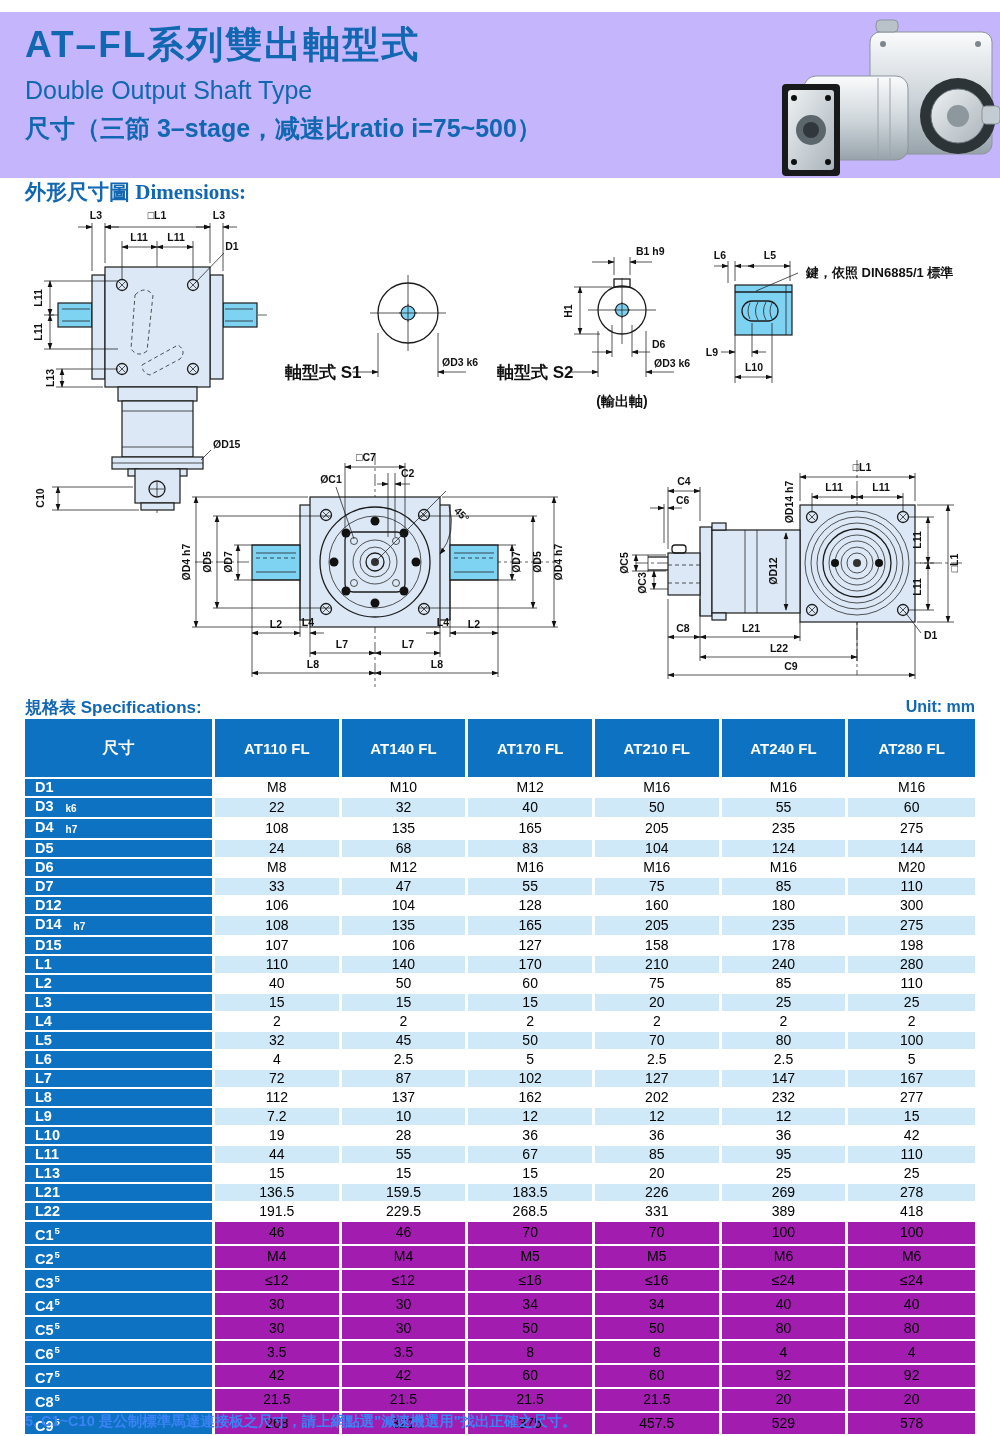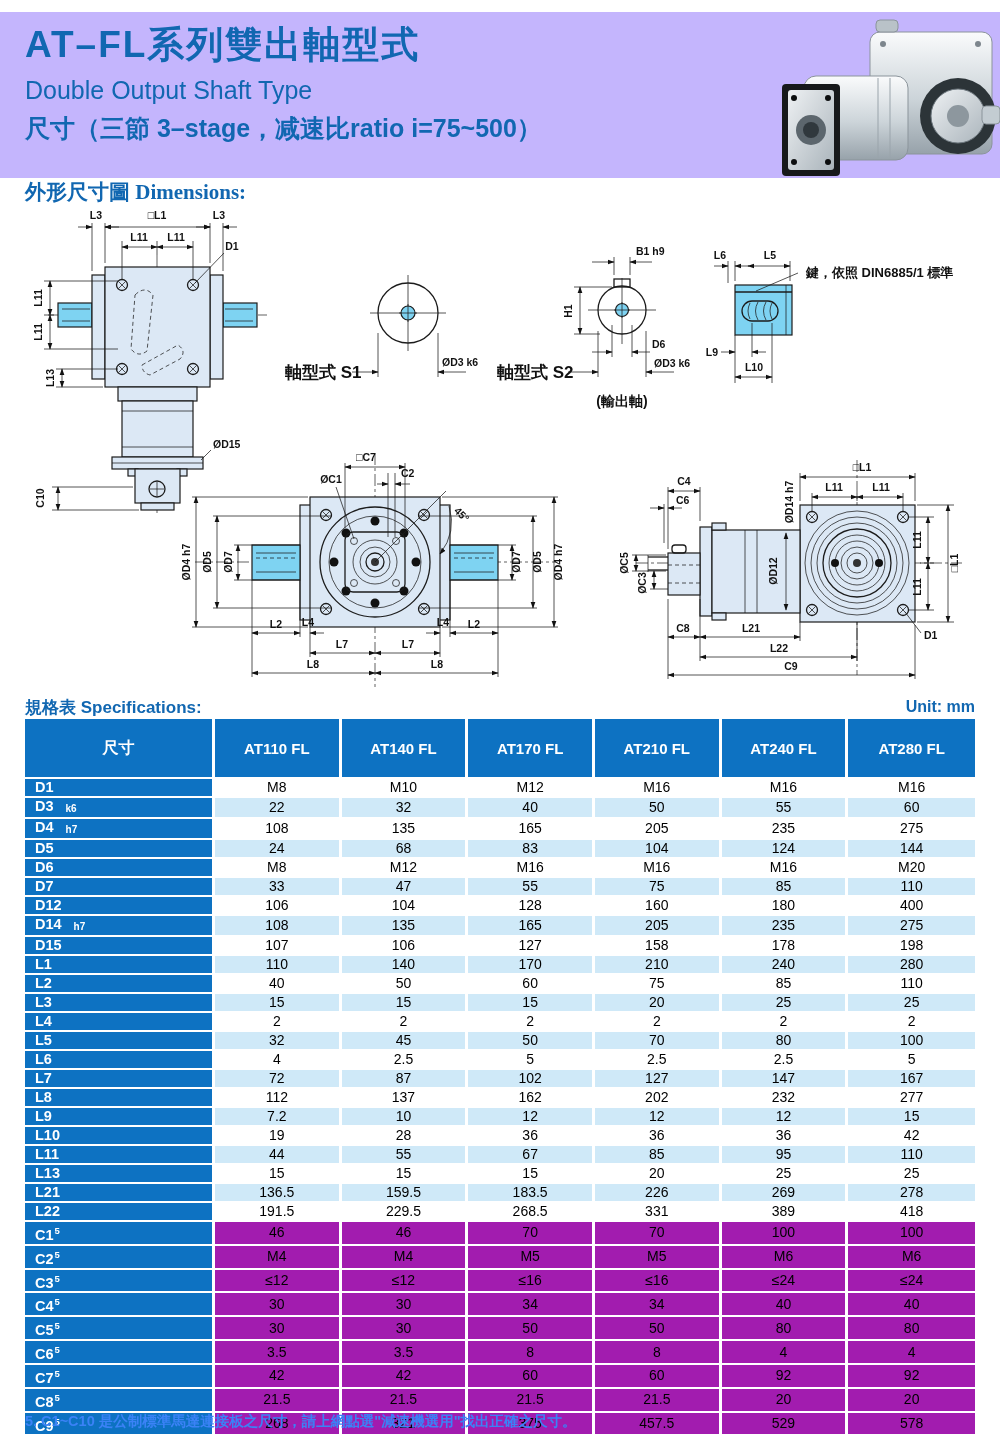--- a/index.html
+++ b/index.html
@@ -525,21 +525,21 @@
             <td>85</td>
             <td>110</td>
           </tr>
           <tr class="plain">
             <th><span>D12</span></th>
             <td>106</td>
             <td>104</td>
             <td>128</td>
             <td>160</td>
             <td>180</td>
-            <td>400</td>
+            <td>300</td>
           </tr>
           <tr class="alt">
             <th><span>D14</span><span class="subs">h7</span></th>
             <td>108</td>
             <td>135</td>
             <td>165</td>
             <td>205</td>
             <td>235</td>
             <td>275</td>
           </tr>

